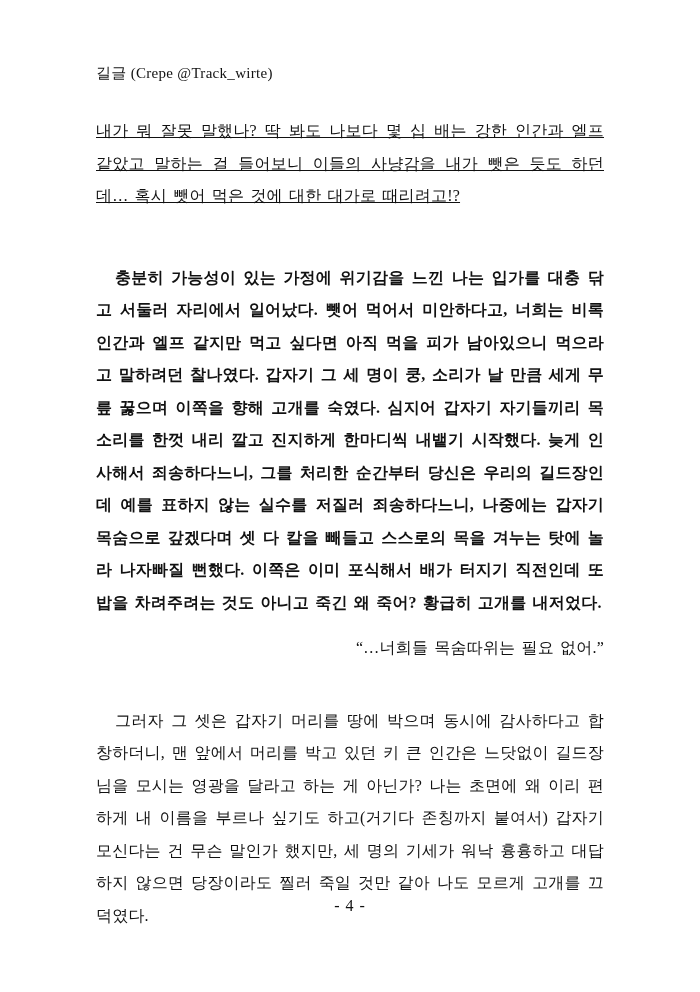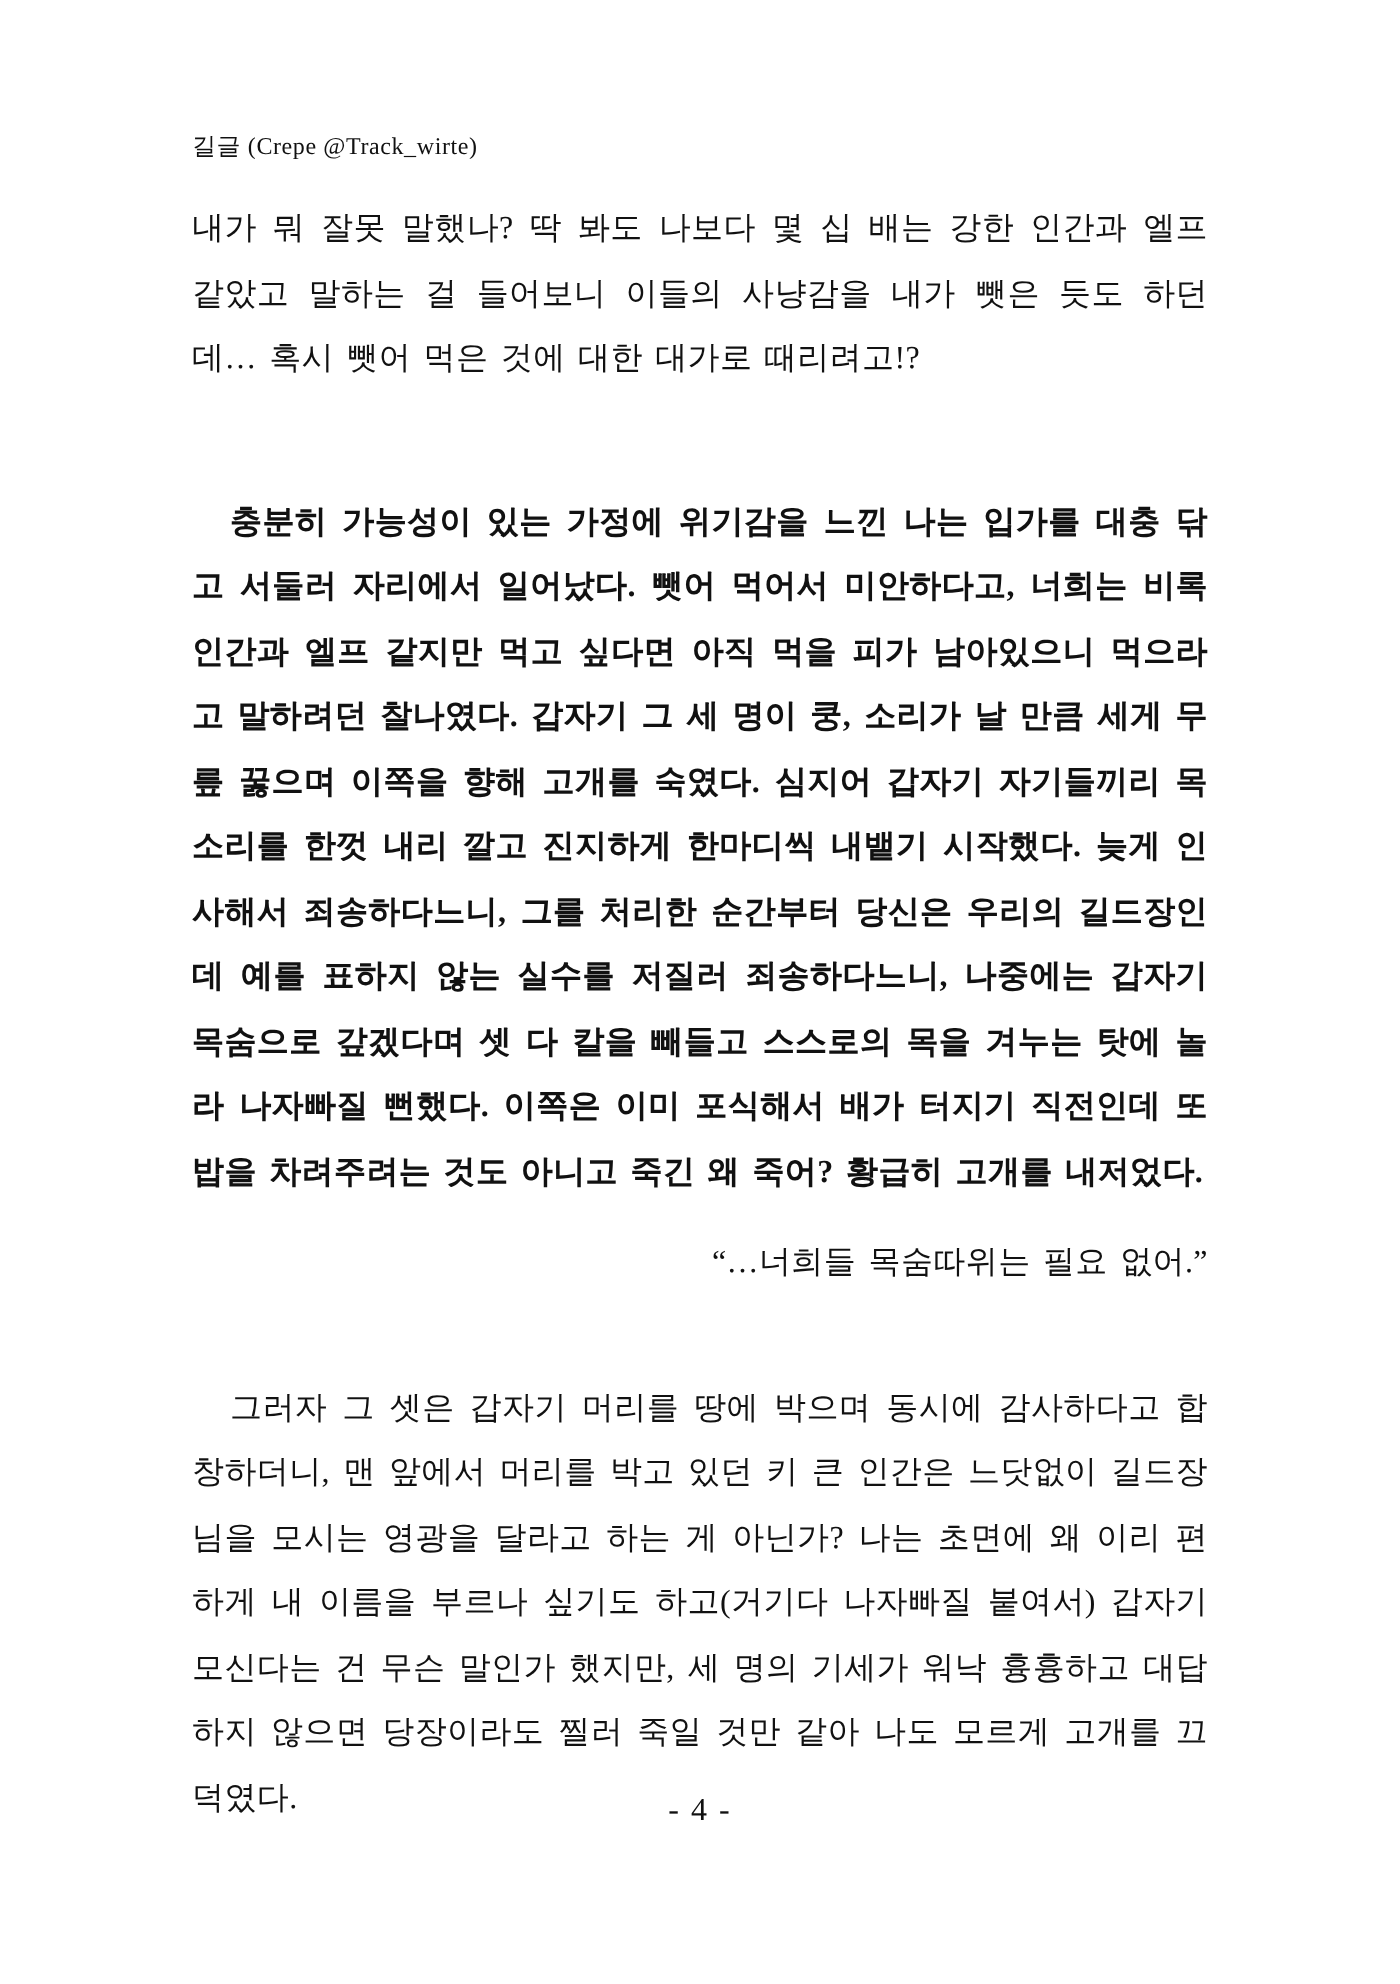--- a/index.html
+++ b/index.html
@@ -18,36 +18,36 @@
     background:var(--bg);
     color:var(--text);
     font-family:"Liberation Serif","DejaVu Serif",serif;
     overflow:hidden;
   }
   .content{
     padding:0 96px;
   }
   .byline{
     margin-top:62px;
-    font-size:12px;
+    font-size:15px;
     line-height:23px;
     letter-spacing:0.3px;
     white-space:nowrap;
   }
   .para{
     margin:0;
     font-size:16px;
     line-height:32.5px;
     text-align:justify;
     text-justify:inter-character;
     word-break:break-all;
     word-spacing:2px;
     letter-spacing:0.2px;
   }
-  .para.p1{margin-top:14px;}
+  .para.p1{margin-top:30px;text-decoration:underline;}
   .para.p2{margin-top:49px;font-weight:bold;}
   .para.quote{margin-top:13px; text-align:right; text-indent:13px;}
   .para.p3{margin-top:40px;}
   .indent{text-indent:19px;}
   .page-number{
     position:absolute;
     top:897px;
     left:0;
     width:100%;
     text-align:center;
@@ -61,17 +61,17 @@
 <div class="page">
   <div class="content">
     <div class="byline">길글 (Crepe @Track_wirte)</div>
 
     <p class="para p1">내가 뭐 잘못 말했나? 딱 봐도 나보다 몇 십 배는 강한 인간과 엘프 같았고 말하는 걸 들어보니 이들의 사냥감을 내가 뺏은 듯도 하던데… 혹시 뺏어 먹은 것에 대한 대가로 때리려고!?</p>
 
     <p class="para p2 indent">충분히 가능성이 있는 가정에 위기감을 느낀 나는 입가를 대충 닦고 서둘러 자리에서 일어났다. 뺏어 먹어서 미안하다고, 너희는 비록 인간과 엘프 같지만 먹고 싶다면 아직 먹을 피가 남아있으니 먹으라고 말하려던 찰나였다. 갑자기 그 세 명이 쿵, 소리가 날 만큼 세게 무릎 꿇으며 이쪽을 향해 고개를 숙였다. 심지어 갑자기 자기들끼리 목소리를 한껏 내리 깔고 진지하게 한마디씩 내뱉기 시작했다. 늦게 인사해서 죄송하다느니, 그를 처리한 순간부터 당신은 우리의 길드장인데 예를 표하지 않는 실수를 저질러 죄송하다느니, 나중에는 갑자기 목숨으로 갚겠다며 셋 다 칼을 빼들고 스스로의 목을 겨누는 탓에 놀라 나자빠질 뻔했다. 이쪽은 이미 포식해서 배가 터지기 직전인데 또 밥을 차려주려는 것도 아니고 죽긴 왜 죽어? 황급히 고개를 내저었다.</p>
 
     <p class="para quote">“…너희들 목숨따위는 필요 없어.”</p>
 
-    <p class="para p3 indent">그러자 그 셋은 갑자기 머리를 땅에 박으며 동시에 감사하다고 합창하더니, 맨 앞에서 머리를 박고 있던 키 큰 인간은 느닷없이 길드장님을 모시는 영광을 달라고 하는 게 아닌가? 나는 초면에 왜 이리 편하게 내 이름을 부르나 싶기도 하고(거기다 나자빠질 붙여서) 갑자기 모신다는 건 무슨 말인가 했지만, 세 명의 기세가 워낙 흉흉하고 대답하지 않으면 당장이라도 찔러 죽일 것만 같아 나도 모르게 고개를 끄덕였다.</p>
+    <p class="para p3 indent">그러자 그 셋은 갑자기 머리를 땅에 박으며 동시에 감사하다고 합창하더니, 맨 앞에서 머리를 박고 있던 키 큰 인간은 느닷없이 길드장님을 모시는 영광을 달라고 하는 게 아닌가? 나는 초면에 왜 이리 편하게 내 이름을 부르나 싶기도 하고(거기다 존칭까지 붙여서) 갑자기 모신다는 건 무슨 말인가 했지만, 세 명의 기세가 워낙 흉흉하고 대답하지 않으면 당장이라도 찔러 죽일 것만 같아 나도 모르게 고개를 끄덕였다.</p>
   </div>
 
   <div class="page-number">- 4 -</div>
 </div>
 
 </body></html>

